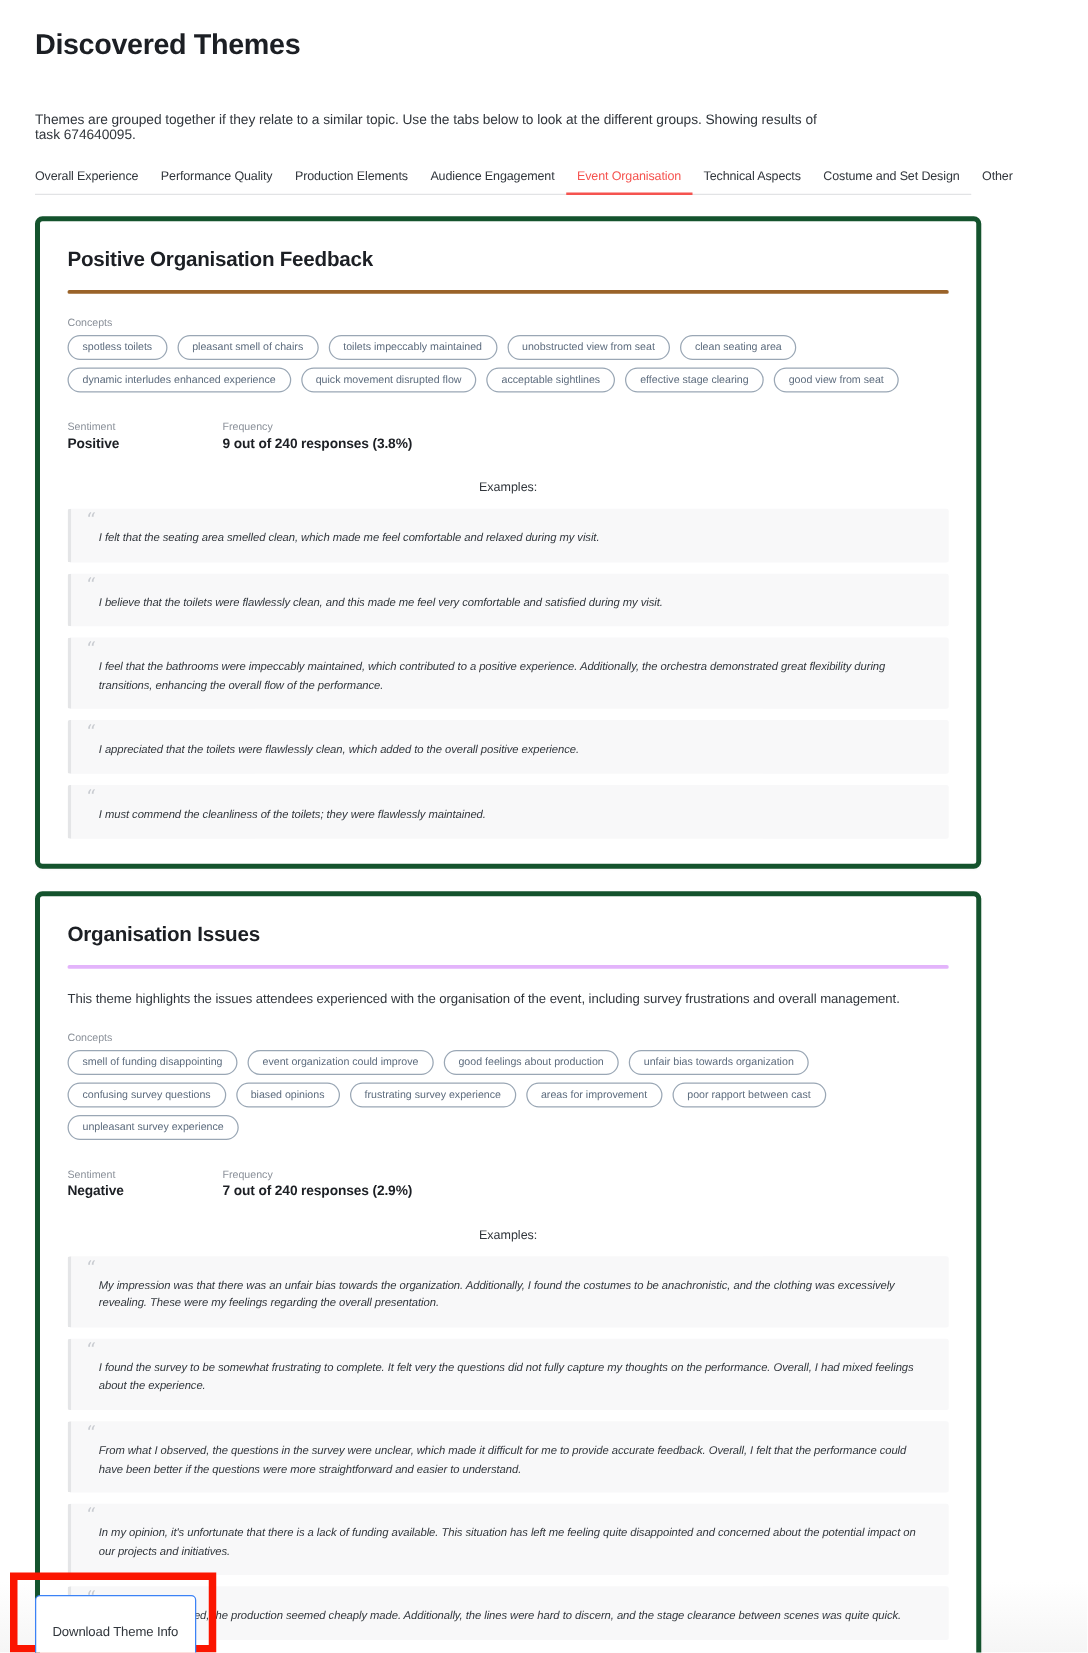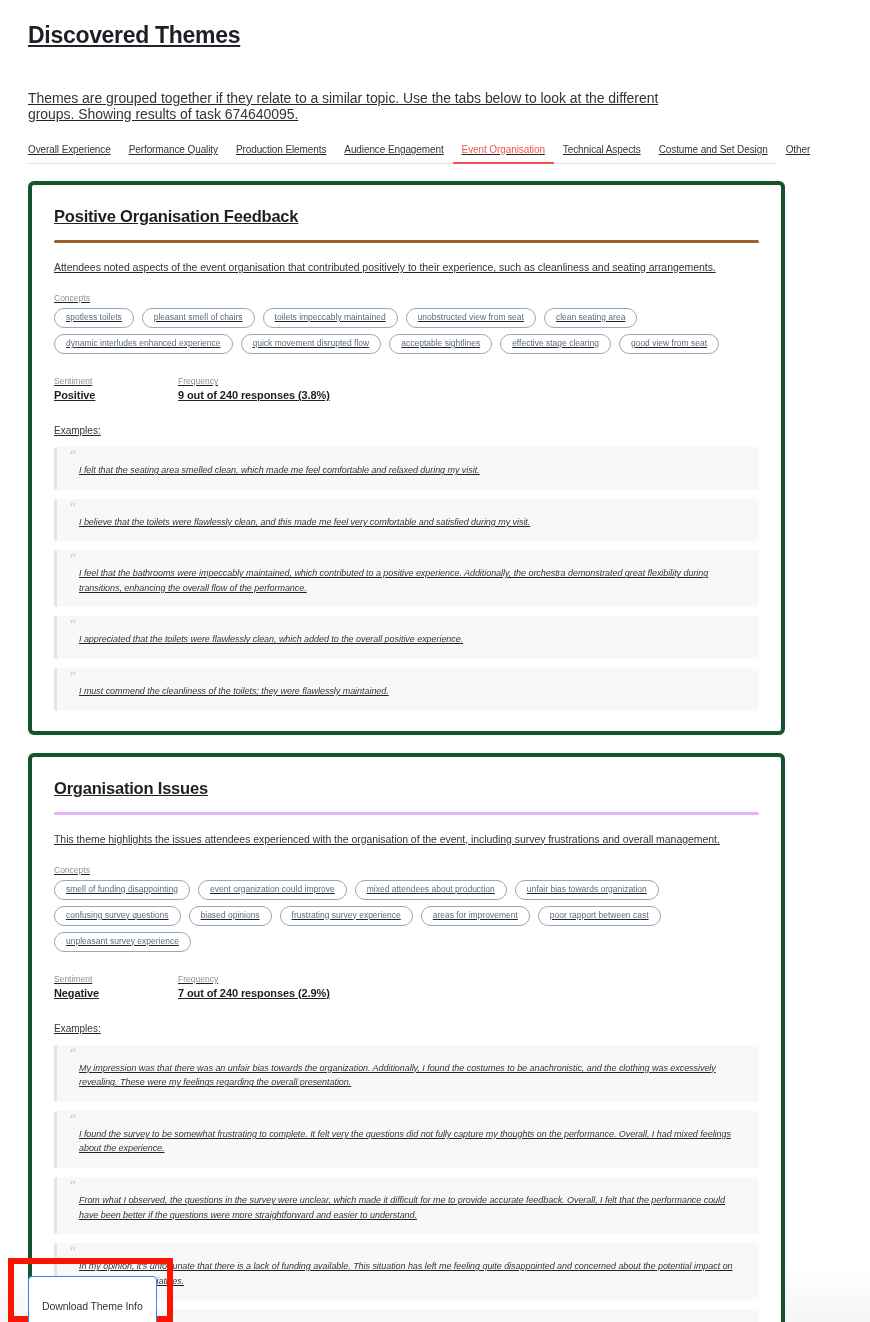--- a/index.html
+++ b/index.html
@@ -16,21 +16,20 @@
     color: #212529;
     position: relative;
   }
 
   .page {
     position: absolute;
     top: 0; left: 0;
     width: 698px;
     height: 1322px;
     background: #ffffff;
-    text-decoration: underline;
   }
 
   
   .bottom-fade {
     position: absolute;
     left: 0;
     top: 1265px;
     width: 870px;
     height: 57px;
     background: linear-gradient(to bottom, #ffffff 0%, #fbfbfb 40%, #f5f5f5 100%);
@@ -46,21 +45,21 @@
   
   .page-title {
     font-size: 23px;
     font-weight: bold;
     letter-spacing: -0.3px;
     color: #1c1f24;
     margin-bottom: 16px;
   }
 
   .page-subtitle {
-    font-size: 14px;
+    font-size: 11px;
     color: #31363c;
     margin-bottom: 19px;
     letter-spacing: -0.05px;
     margin-top: 41px;
   }
 
   
   .tabs {
     display: flex;
     align-items: flex-end;
@@ -164,20 +163,21 @@
     font-size: 11px;
     font-weight: bold;
     color: #1c1f24;
     letter-spacing: -0.1px;
   }
 
   .examples-label {
     font-size: 10px;
     color: #31363c;
     margin-bottom: 11px;
+    text-align: center;
   }
 
   
   .quotes { display: flex; flex-direction: column; gap: 9px; }
 
   .quote {
     position: relative;
     background: #f8f8f9;
     border-left: 3px solid #e4e5e7;
     border-radius: 2px;
@@ -262,21 +262,20 @@
         <div class="tab active">Event Organisation</div>
         <div class="tab">Technical Aspects</div>
         <div class="tab">Costume and Set Design</div>
         <div class="tab">Other</div>
       </div>
 
     <div id="cards-container">
         <div class="theme-card">
           <div class="theme-title">Positive Organisation Feedback</div>
           <div class="accent-bar" style="background: rgb(154, 99, 41);"></div>
-          <div class="theme-desc">Attendees noted aspects of the event organisation that contributed positively to their experience, such as cleanliness and seating arrangements.</div>
           <div class="section-label">Concepts</div>
           <div class="concepts">
             <span class="concept-pill">spotless toilets</span>
             <span class="concept-pill">pleasant smell of chairs</span>
             <span class="concept-pill">toilets impeccably maintained</span>
             <span class="concept-pill">unobstructed view from seat</span>
             <span class="concept-pill">clean seating area</span>
             <span class="concept-pill">dynamic interludes enhanced experience</span>
             <span class="concept-pill">quick movement disrupted flow</span>
             <span class="concept-pill">acceptable sightlines</span>
@@ -318,21 +317,21 @@
           </div>
         </div>
         <div class="theme-card">
           <div class="theme-title">Organisation Issues</div>
           <div class="accent-bar" style="background: rgb(227, 180, 251);"></div>
           <div class="theme-desc">This theme highlights the issues attendees experienced with the organisation of the event, including survey frustrations and overall management.</div>
           <div class="section-label">Concepts</div>
           <div class="concepts">
             <span class="concept-pill">smell of funding disappointing</span>
             <span class="concept-pill">event organization could improve</span>
-            <span class="concept-pill">mixed attendees about production</span>
+            <span class="concept-pill">good feelings about production</span>
             <span class="concept-pill">unfair bias towards organization</span>
             <span class="concept-pill">confusing survey questions</span>
             <span class="concept-pill">biased opinions</span>
             <span class="concept-pill">frustrating survey experience</span>
             <span class="concept-pill">areas for improvement</span>
             <span class="concept-pill">poor rapport between cast</span>
             <span class="concept-pill">unpleasant survey experience</span>
           </div>
           <div class="meta-row">
             <div class="meta-block">

